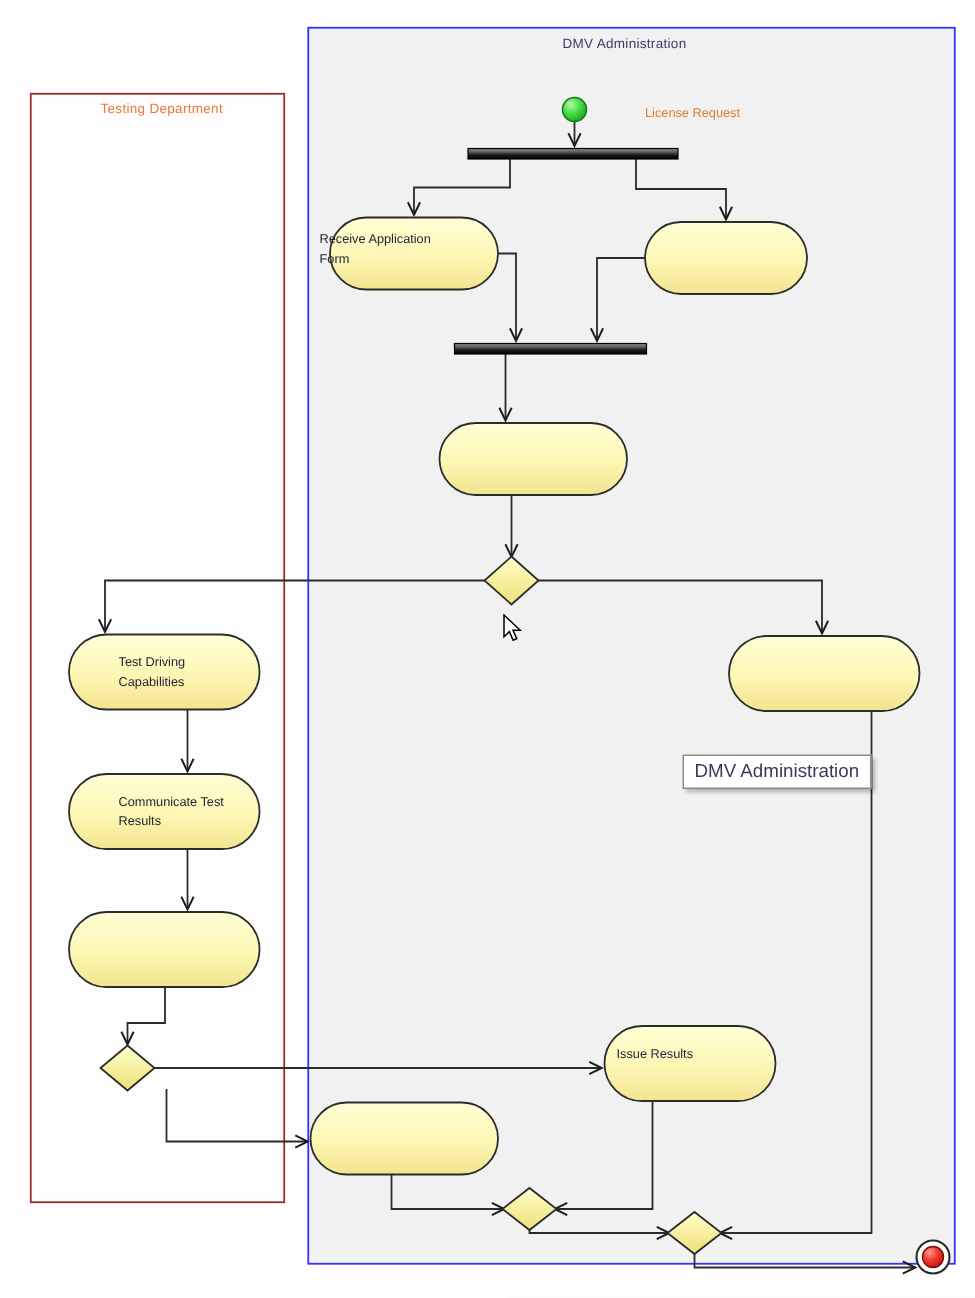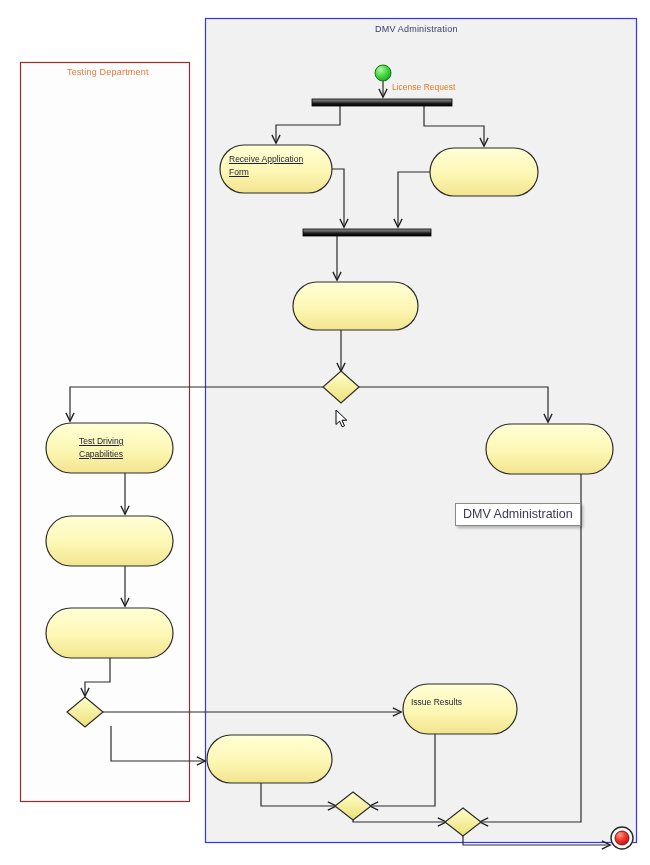--- a/index.html
+++ b/index.html
@@ -217,32 +217,34 @@
     <g>
       <circle cx="622" cy="838" r="11" fill="#ffffff" stroke="#2a2a2a" stroke-width="1.4"></circle>
       <circle cx="622" cy="838" r="7" fill="url(#gradFinal)" stroke="#7a0b0b" stroke-width="0.9"></circle>
     </g>
   </svg>
 
   <div class="part-label dmv" style="left:375px; top:24px;">DMV Administration</div>
 
   <div class="part-label testing" style="left:46px; top:67px;margin-left:21px;">Testing Department</div>
 
-  <div class="edge-label" style="left:392px; top:82px;">License Request</div>
-
-  <div class="node-text" style="left:229px; top:153px; width:104px;text-decoration:underline;">Receive Application
+  <div class="edge-label" style="left:392px; top:70px;padding-left:38px;">License Request</div>
+
+  <div class="node-text" style="left:213px; top:153px; width:104px;">Receive Application
 Form</div>
 
   <div class="node-text" style="left:440px; top:156px; width:100px;"></div>
 
   <div class="node-text" style="left:310px; top:300px; width:110px;"></div>
 
-  <div class="node-text" style="left:79px; top:435px; width:92px;text-decoration:underline;">Test Driving
+  <div class="node-text" style="left:79px; top:435px; width:92px;">Test Driving
 Capabilities</div>
 
+  <div class="node-text" style="left:79px; top:528px; width:92px;">Communicate Test
+Results</div>
 
 
   <div class="node-text" style="left:498px; top:436px; width:112px;"></div>
 
   <div class="node-text" style="left:411px; top:696px; width:106px;">Issue Results</div>
 
   <div class="node-text" style="left:240px; top:753px; width:90px;"></div>
 
   <div id="tooltip">DMV Administration</div>
 

